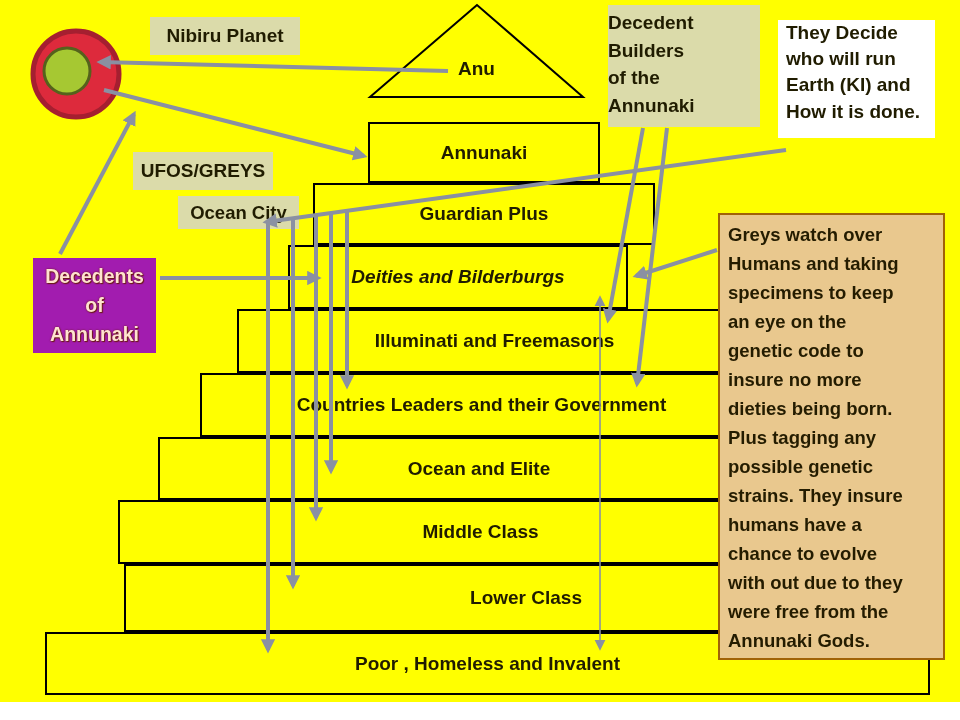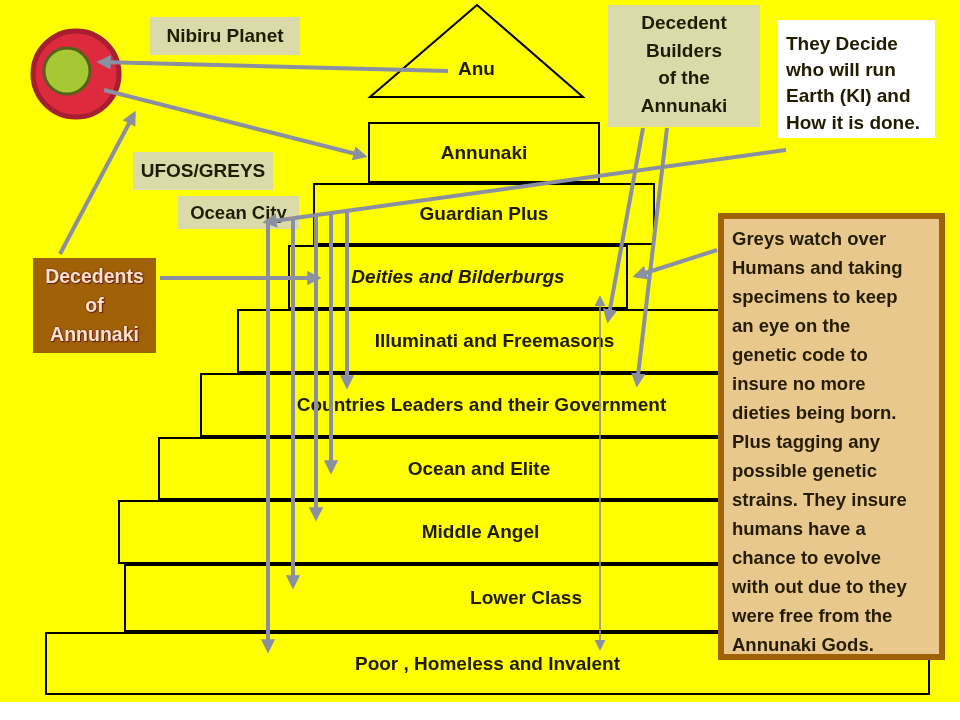--- a/index.html
+++ b/index.html
@@ -20,35 +20,35 @@
   }
   .tag {
     position:absolute; box-sizing:border-box;
     background:#dbdbaa;
     display:flex; align-items:center; justify-content:center;
     font-size:19px; text-align:center;
   }
   .pre { white-space:pre-line; }
   .white-box {
     position:absolute; box-sizing:border-box; background:#ffffff;
-    font-size:19px; padding:11px 8px; line-height:1.38; text-align:left;
+    font-size:19px; padding:0 8px; line-height:1.38; text-align:left;
   }
   .builders-box {
     position:absolute; box-sizing:border-box; background:#dbdbaa;
-    font-size:19px; line-height:1.45; text-align:center; padding-top:4px;
+    font-size:19px; line-height:1.45; text-align:left; padding-top:4px;
   }
   .decedents-box {
-    position:absolute; box-sizing:border-box; background:#a16207;
+    position:absolute; box-sizing:border-box; background:#a21caf;
     display:flex; align-items:center; justify-content:center;
     font-size:19.5px; line-height:1.5; text-align:center;
     color:#ffe3d0; text-shadow:1px 1px 1px #6b1a12, 0 0 2px #6b1a12;
   }
   .note-box {
     position:absolute; box-sizing:border-box;
-    background:#e9c88e; border:6px solid #a16207;
+    background:#e9c88e; border:2px solid #a16207;
     font-size:18.5px; line-height:1.57; padding:5px 8px; text-align:left;
     color:#241c00;
   }
   .arrow-layer { position:absolute; left:0; top:0; pointer-events:none; }
   .bottom-strip { position:absolute; left:0; top:702px; width:960px; height:18px; background:#ffffff; }
 </style>
 </head>
 <body>
 
 <div class="slide">
@@ -57,21 +57,21 @@
     <polygon points="110,3 3,95 216,95" fill="#ffff00" stroke="#000000" stroke-width="2"></polygon>
   </svg>
   <div class="apex-label" style="left:367px; top:58px; width:219px;">Anu</div>
 
   <div class="level" style="left:368px; top:122px; width:232px; height:61px;">Annunaki</div>
   <div class="level" style="left:313px; top:183px; width:342px; height:62px;">Guardian Plus</div>
   <div class="level" style="left:288px; top:245px; width:340px; height:64px;font-style:italic;">Deities and Bilderburgs</div>
   <div class="level" style="left:237px; top:309px; width:487px; height:64px;padding-left:28px;">Illuminati and Freemasons</div>
   <div class="level" style="left:200px; top:373px; width:563px; height:64px;">Countries Leaders and their Government</div>
   <div class="level" style="left:158px; top:437px; width:642px; height:63px;">Ocean and Elite</div>
-  <div class="level" style="left:118px; top:500px; width:725px; height:64px;">Middle Angel</div>
+  <div class="level" style="left:118px; top:500px; width:725px; height:64px;">Middle Class</div>
   <div class="level" style="left:84px; top:564px; width:804px; height:68px;margin-left:40px;">Lower Class</div>
   <div class="level" style="left:45px; top:632px; width:885px; height:63px;">Poor , Homeless and Invalent</div>
 
   <svg class="arrow-layer" style="left:26px; top:26px;" width="100" height="100">
     <circle cx="50" cy="48" r="43" fill="#dd2a3c" stroke="#a51f30" stroke-width="5"></circle>
     <circle cx="41" cy="45" r="23" fill="#a6c832" stroke="#55621c" stroke-width="3"></circle>
   </svg>
 
   <div class="tag" style="left:133px; top:152px; width:140px; height:38px;">UFOS/GREYS</div>
   <div class="tag" style="left:150px; top:17px; width:150px; height:38px;">Nibiru Planet</div>

